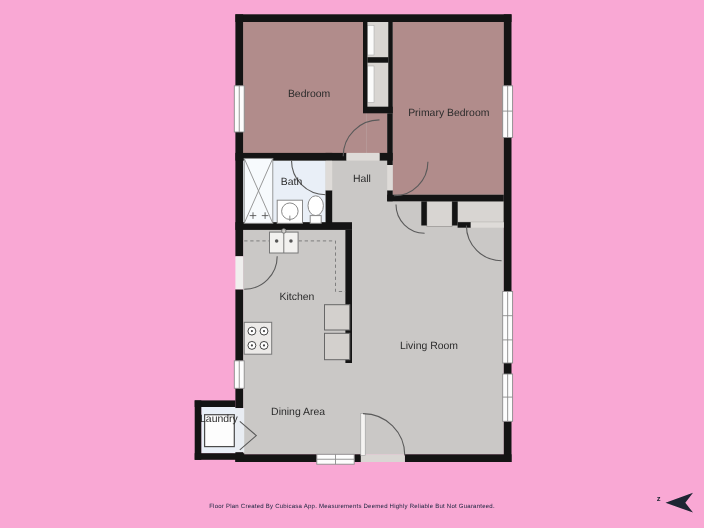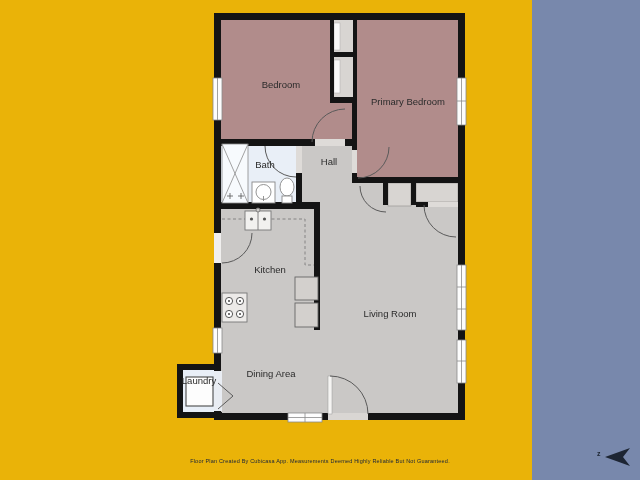--- a/index.html
+++ b/index.html
@@ -1,21 +1,21 @@
 <!DOCTYPE html>
 <html><head>
 <meta charset="utf-8">
 <style>
   html,body{margin:0;padding:0;}
   body{
     width:640px;height:480px;overflow:hidden;
     background:#7888ac;
     font-family:"Liberation Sans", sans-serif;
   }
-  #stage{position:relative;width:532px;height:480px;background:#eab308;}
+  #stage{position:relative;width:640px;height:480px;background:#f9a8d4;}
   #planSvg{position:absolute;left:0;top:0;}
   .room-label{
     fill:#2b2b2b;
     font-family:"Liberation Sans", sans-serif;
     font-size:9.5px;
   }
   #footer{
     position:absolute;left:0;top:458px;width:640px;
     text-align:center;
     font-size:5.5px;

